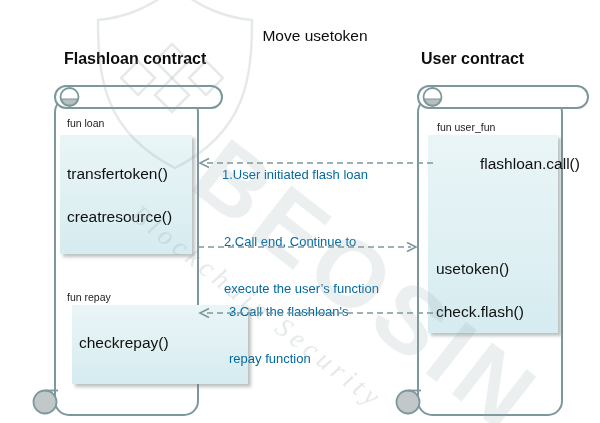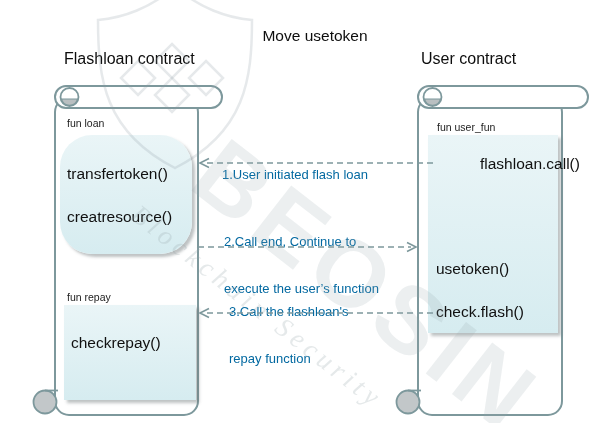--- a/index.html
+++ b/index.html
@@ -7,21 +7,21 @@
     position:relative; width:600px; height:423px; background:#ffffff;
     font-family:"Liberation Sans", sans-serif; overflow:hidden;
   }
   .layer { position:absolute; left:0; top:0; width:600px; height:423px; }
   svg.layer { pointer-events:none; }
 
   .page-title {
     position:absolute; left:30px; right:0; top:27px; text-align:center;
     font-size:15.5px; color:#0d0d0d;
   }
-  .ctitle { position:absolute; font-size:16px; color:#0d0d0d; }
+  .ctitle { position:absolute; font-size:16px; color:#0d0d0d;font-weight:bold; }
   .seclabel { position:absolute; font-size:10.5px; color:#1c1c1c; }
 
   .bluebox {
     position:absolute;
     background:linear-gradient(180deg,#eaf5f7 0%,#d6ecf0 100%);
     box-shadow:3px 3px 3px rgba(110,120,122,0.45);
   }
   .fn { position:absolute; font-size:15.5px; color:#101010; white-space:nowrap; }
 
   .alabel { position:absolute; font-size:13px; line-height:15.5px; color:#0369a1; white-space:pre; }
@@ -67,27 +67,27 @@
     </g>
   </svg>
 
   <div class="layer">
     <div class="page-title">Move usetoken</div>
 
     <div class="ctitle" style="left:64px; top:50px;">Flashloan contract</div>
     <div class="ctitle" style="left:421px; top:50px;">User contract</div>
 
     <div class="seclabel" style="left:67px; top:117px;">fun loan</div>
-    <div class="bluebox" style="left:60px; top:135px; width:132px; height:119px;border-radius:32px;">
+    <div class="bluebox" style="left:60px; top:135px; width:132px; height:119px;">
       <div class="fn" style="left:7px; top:30px;">transfertoken()</div>
       <div class="fn" style="left:7px; top:73px;">creatresource()</div>
     </div>
 
     <div class="seclabel" style="left:67px; top:291px;">fun repay</div>
-    <div class="bluebox" style="left:64px; top:305px; width:132px; height:95px;">
+    <div class="bluebox" style="left:72px; top:305px; width:132px; height:79px;padding-left:44px;">
       <div class="fn" style="left:7px; top:29px;">checkrepay()</div>
     </div>
 
     <div class="seclabel" style="left:437px; top:121px;">fun user_fun</div>
     <div class="bluebox" style="left:428px; top:135px; width:130px; height:198px;">
       <div class="fn" style="left:8px; top:20px;margin-left:44px;">flashloan.call()</div>
       <div class="fn" style="left:8px; top:125px;">usetoken()</div>
       <div class="fn" style="left:8px; top:168px;">check.flash()</div>
     </div>
 

